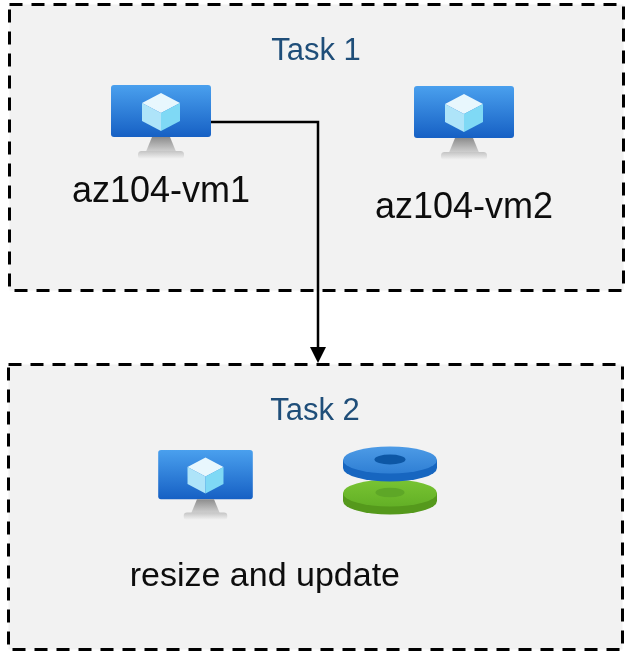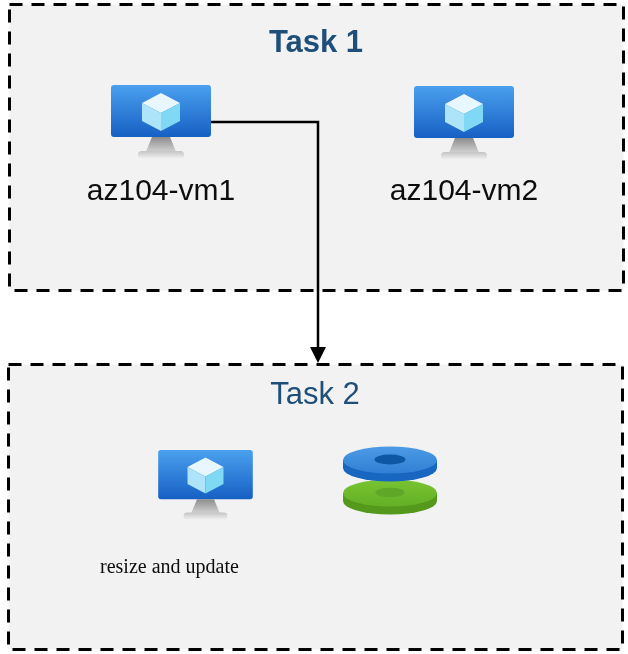--- a/index.html
+++ b/index.html
@@ -21,32 +21,31 @@
     position: absolute;
     text-align: center;
     font-size: 31px;
     color: #1f4e79;
     letter-spacing: 0px;
     z-index: 1;
   }
   .vm-label {
     position: absolute;
     text-align: center;
-    font-size: 30px;
+    font-size: 36px;
     line-height: 35px;
     color: #0d0d0d;
     z-index: 1;
   }
   .action-label {
     position: absolute;
-    text-align: left;
-    font-size: 20px;
+    text-align: right;
+    font-size: 34px;
     color: #0d0d0d;
     z-index: 1;
-    font-family: Liberation Serif, serif;
   }
   .icon-wrap { position: absolute; z-index: 1; }
 </style>
 </head>
 <body>
 
 <div class="canvas">
 
   <svg width="0" height="0" style="position:absolute" aria-hidden="true">
     <defs>
@@ -73,21 +72,21 @@
     </defs>
   </svg>
 
   <svg class="bg-svg">
     <rect x="9.5" y="4.5" width="614" height="286" fill="#f2f2f2" stroke="#000000" stroke-width="3" stroke-dasharray="13 9"></rect>
     <rect x="8.5" y="364.5" width="614" height="285" fill="#f2f2f2" stroke="#000000" stroke-width="3" stroke-dasharray="13 9"></rect>
     <path d="M211,122 H318 V349" stroke="#000000" stroke-width="2.5" fill="none"></path>
     <polygon points="310,347 326,347 318,363" fill="#000000"></polygon>
   </svg>
 
-  <div class="task-title" style="left:9px; top:24px; width:614px;font-weight:bold;">Task 1</div>
+  <div class="task-title" style="left:9px; top:32px; width:614px;">Task 1</div>
 
   <div class="icon-wrap" style="left:111px; top:85px;">
     <svg width="100" height="74" viewBox="0 0 100 74">
       <rect x="0" y="0" width="100" height="52" rx="3" fill="url(#screenGrad)"></rect>
       <polygon points="41,52 59,52 66,69 34,69" fill="url(#standGrad)"></polygon>
       <rect x="27" y="66" width="46" height="8" rx="3.5" fill="url(#baseGrad)"></rect>
       <g>
         <polygon points="50,8 69,18 50,28 31,18" fill="#e8f7fd"></polygon>
         <polygon points="31,18 50,28 50,46 31,36" fill="#aee4f9"></polygon>
         <polygon points="69,18 50,28 50,46 69,36" fill="#7fd9f5"></polygon>
@@ -105,25 +104,25 @@
         <polygon points="31,18 50,28 50,46 31,36" fill="#aee4f9"></polygon>
         <polygon points="69,18 50,28 50,46 69,36" fill="#7fd9f5"></polygon>
       </g>
     </svg>
   </div>
 
   <div class="vm-label" style="left:61px; top:172px; width:200px;">
     <div>az104-vm1</div>
   </div>
 
-  <div class="vm-label" style="left:364px; top:172px; width:200px;">
+  <div class="vm-label" style="left:364px; top:188px; width:200px;">
     <div>az104-vm2</div>
   </div>
 
-  <div class="task-title" style="left:8px; top:376px; width:614px;">Task 2</div>
+  <div class="task-title" style="left:8px; top:392px; width:614px;">Task 2</div>
 
   <div class="icon-wrap" style="left:158px; top:450px;">
     <svg width="95" height="70" viewBox="0 0 100 74">
       <rect x="0" y="0" width="100" height="52" rx="3" fill="url(#screenGrad)"></rect>
       <polygon points="41,52 59,52 66,69 34,69" fill="url(#standGrad)"></polygon>
       <rect x="27" y="66" width="46" height="8" rx="3.5" fill="url(#baseGrad)"></rect>
       <g>
         <polygon points="50,8 69,18 50,28 31,18" fill="#e8f7fd"></polygon>
         <polygon points="31,18 50,28 50,46 31,36" fill="#aee4f9"></polygon>
         <polygon points="69,18 50,28 50,46 69,36" fill="#7fd9f5"></polygon>

